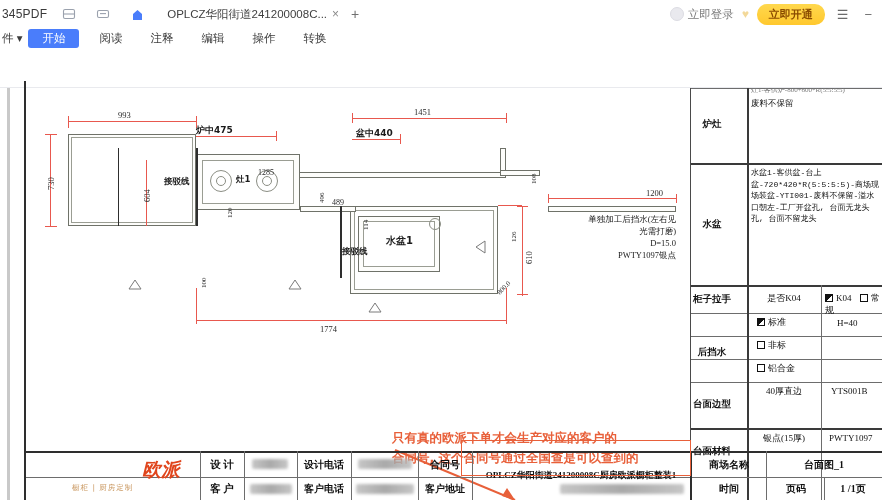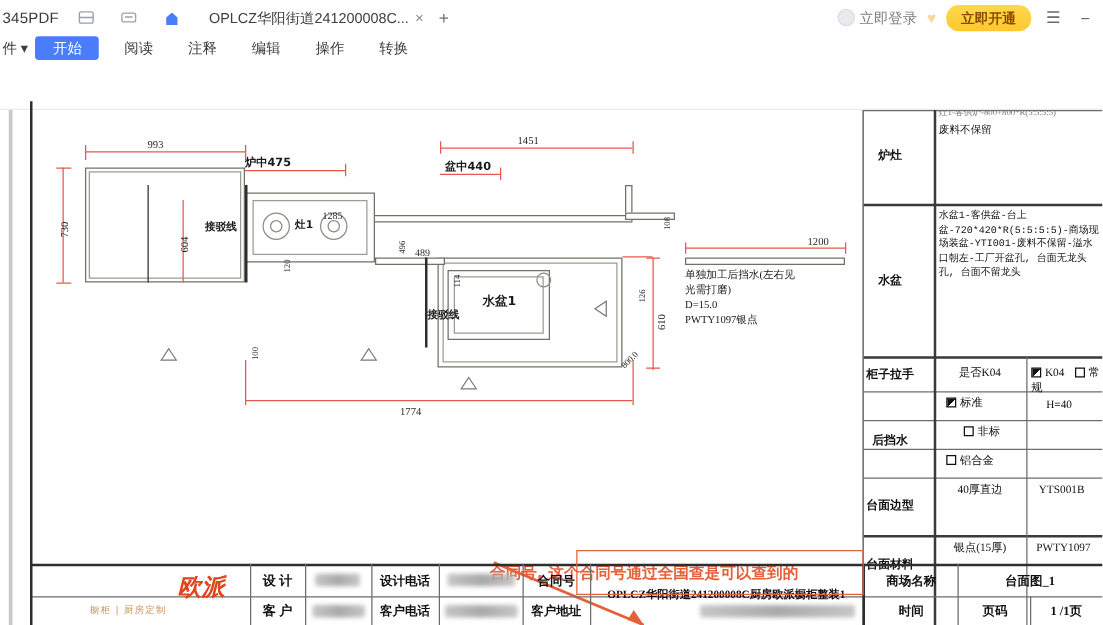--- a/index.html
+++ b/index.html
@@ -125,21 +125,21 @@
   }
   .dimv {
     position:absolute; font-size:8.5px; color:#2a2a2a;
     font-family:"Liberation Serif", serif; white-space:nowrap;
     transform-origin: left top; transform: rotate(-90deg);
   }
   .cnlbl {
     position:absolute; font-size:9px; color:#1a1a1a; font-weight:bold;
     font-family:"DejaVu Sans", sans-serif; white-space:nowrap;
   }
-  .note-blk { position:absolute; text-align:left; font-size:8.5px;
+  .note-blk { position:absolute; text-align:right; font-size:8.5px;
     color:#1a1a1a; font-family:"Liberation Serif", serif; line-height:12px; }
 
   
   .spec {
     position:absolute; left:690px; top:0px; width:192px; height:412px;
     border-left:1px solid #4a4a4a;
     font-family:"Liberation Serif", serif;
   }
   .spec .lab {
     position:absolute; left:0; width:42px; text-align:center;
@@ -552,38 +552,39 @@
       <div class="val" style="left:134px; top:205px; font-size:9px;">
         <span class="chk on"></span><span>K04</span>
         <span class="chk" style="margin-left:6px;"></span><span>常规</span>
       </div>
 
       <div class="lab" style="top:258px;">后挡水</div>
       <div class="val" style="left:66px; top:229px; font-size:9px;">
         <span class="chk on"></span><span>标准</span>
       </div>
       <div class="val" style="left:146px; top:230px; font-size:9px;">H=40</div>
-      <div class="val" style="left:80px; top:252px; font-size:9px;">
+      <div class="val" style="left:66px; top:252px; font-size:9px;">
         <span class="chk"></span><span>非标</span>
       </div>
       <div class="val" style="left:66px; top:275px; font-size:9px;">
         <span class="chk"></span><span>铝合金</span>
       </div>
 
       <div class="lab" style="top:310px;">台面边型</div>
       <div class="val" style="left:60px; top:298px; width:66px; text-align:center; font-size:9px;">40厚直边</div>
       <div class="val" style="left:140px; top:298px; font-size:9px;">YTS001B</div>
 
       <div class="lab" style="top:357px;">台面材料</div>
       <div class="val" style="left:60px; top:345px; width:66px; text-align:center; font-size:9px;">银点(15厚)</div>
       <div class="val" style="left:138px; top:345px; font-size:9px;">PWTY1097</div>
       <div class="vline" style="left:130px; top:341px; height:71px;"></div>
       <div class="vline thick" style="left:56px; top:341px; height:71px;"></div>
     </div>
 
+    <div class="anno" style="left:392px; top:340px;">只有真的欧派下单才会生产对应的客户的</div>
     <div class="anno" style="left:392px; top:360px;">合同号, 这个合同号通过全国查是可以查到的</div>
     <svg style="position:absolute; left:390px; top:358px;" width="180" height="62">
       <line x1="5" y1="4" x2="125" y2="54" stroke="#e8603a" stroke-width="2.2"></line>
       <path d="M125 54 L112 50 L117 42 Z" fill="#e8603a"></path>
     </svg>
   </div>
 
   <div class="tblock">
 
     <div class="tb-line-h thick" style="left:0; top:10px; width:858px;"></div>

